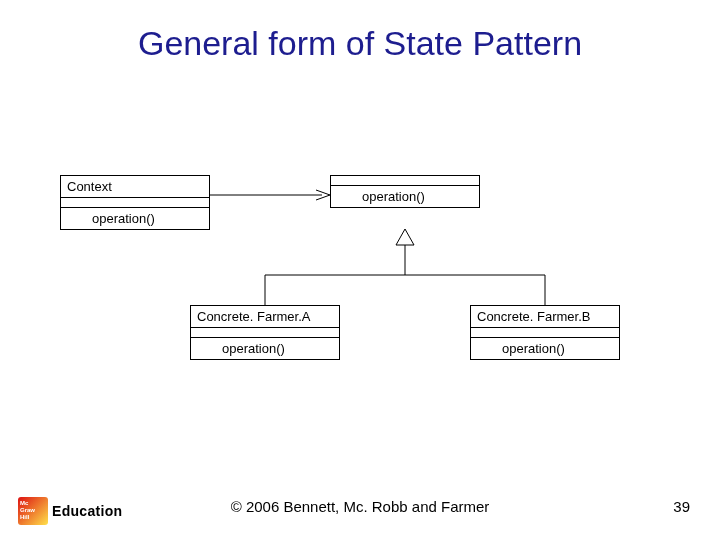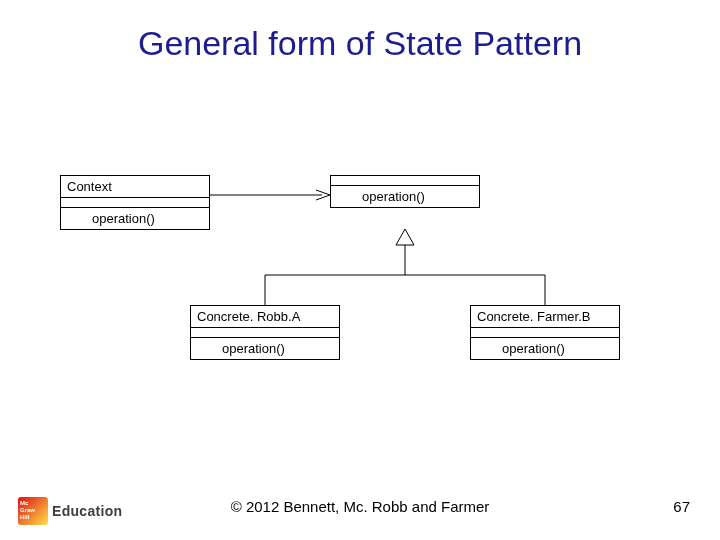--- a/index.html
+++ b/index.html
@@ -14,21 +14,21 @@
   #box-context   { left: 0;   top: 0;   width: 150px; }
   #box-state     { left: 270px; top: 0;   width: 150px; }
   #box-concA     { left: 130px; top: 130px; width: 150px; }
   #box-concB     { left: 410px; top: 130px; width: 150px; }
   svg.connectors { position: absolute; inset: 0; width: 600px; height: 220px; pointer-events: none; }
   .footer-copy { position: absolute; bottom: 25px; left: 0; width: 720px; text-align: center; font-size: 15px; color: #000; }
   .page-num { position: absolute; bottom: 25px; right: 30px; font-size: 15px; color: #000; }
   .logo { position: absolute; left: 18px; bottom: 12px; width: 110px; height: 34px; display: flex; align-items: center; gap: 4px; }
   .logo-mark { width: 30px; height: 28px; background: linear-gradient(135deg, #d11 0%, #ffe14a 100%); border-radius: 3px; position: relative; }
   .logo-mark::after { content: "Mc\A Graw\A Hill"; white-space: pre; position: absolute; inset: 0; font-size: 6px; line-height: 7px; color: #fff; font-weight: 700; padding: 3px 2px; }
-  .logo-text { font-size: 14px; font-weight: 700; color: #404040; letter-spacing: 0.3px; }
+  .logo-text { font-size: 14px; font-weight: 700; color: #000000; letter-spacing: 0.3px; }
 </style>
 </head>
 <body>
 
 <div class="slide">
 
   <div class="title">General form of State Pattern</div>
 
   <div class="diagram">
 
@@ -37,21 +37,21 @@
       <div class="section empty"></div>
       <div class="section">operation()</div>
     </div>
 
     <div id="box-state" class="umlclass">
       <div class="section empty"></div>
       <div class="section">operation()</div>
     </div>
 
     <div id="box-concA" class="umlclass">
-      <div class="section">Concrete. Robb.A</div>
+      <div class="section">Concrete. Farmer.A</div>
       <div class="section empty"></div>
       <div class="section">operation()</div>
     </div>
 
     <div id="box-concB" class="umlclass">
       <div class="section">Concrete. Farmer.B</div>
       <div class="section empty"></div>
       <div class="section">operation()</div>
     </div>
 
@@ -61,21 +61,21 @@
       <polyline points="256,15 270,20 256,25" fill="none" stroke="#000" stroke-width="1"></polyline>
 
       <polygon points="345,54 336,70 354,70" fill="#fff" stroke="#000" stroke-width="1"></polygon>
       <line x1="345" y1="70" x2="345" y2="100" stroke="#000" stroke-width="1"></line>
       <line x1="205" y1="100" x2="485" y2="100" stroke="#000" stroke-width="1"></line>
       <line x1="205" y1="100" x2="205" y2="130" stroke="#000" stroke-width="1"></line>
       <line x1="485" y1="100" x2="485" y2="130" stroke="#000" stroke-width="1"></line>
     </svg>
   </div>
 
-  <div class="footer-copy">© 2012 Bennett, Mc. Robb and Farmer</div>
-  <div class="page-num">67</div>
+  <div class="footer-copy">© 2006 Bennett, Mc. Robb and Farmer</div>
+  <div class="page-num">39</div>
 
   <div class="logo">
     <div class="logo-mark"></div>
     <div class="logo-text">Education</div>
   </div>
 
 </div>
 
 </body></html>

